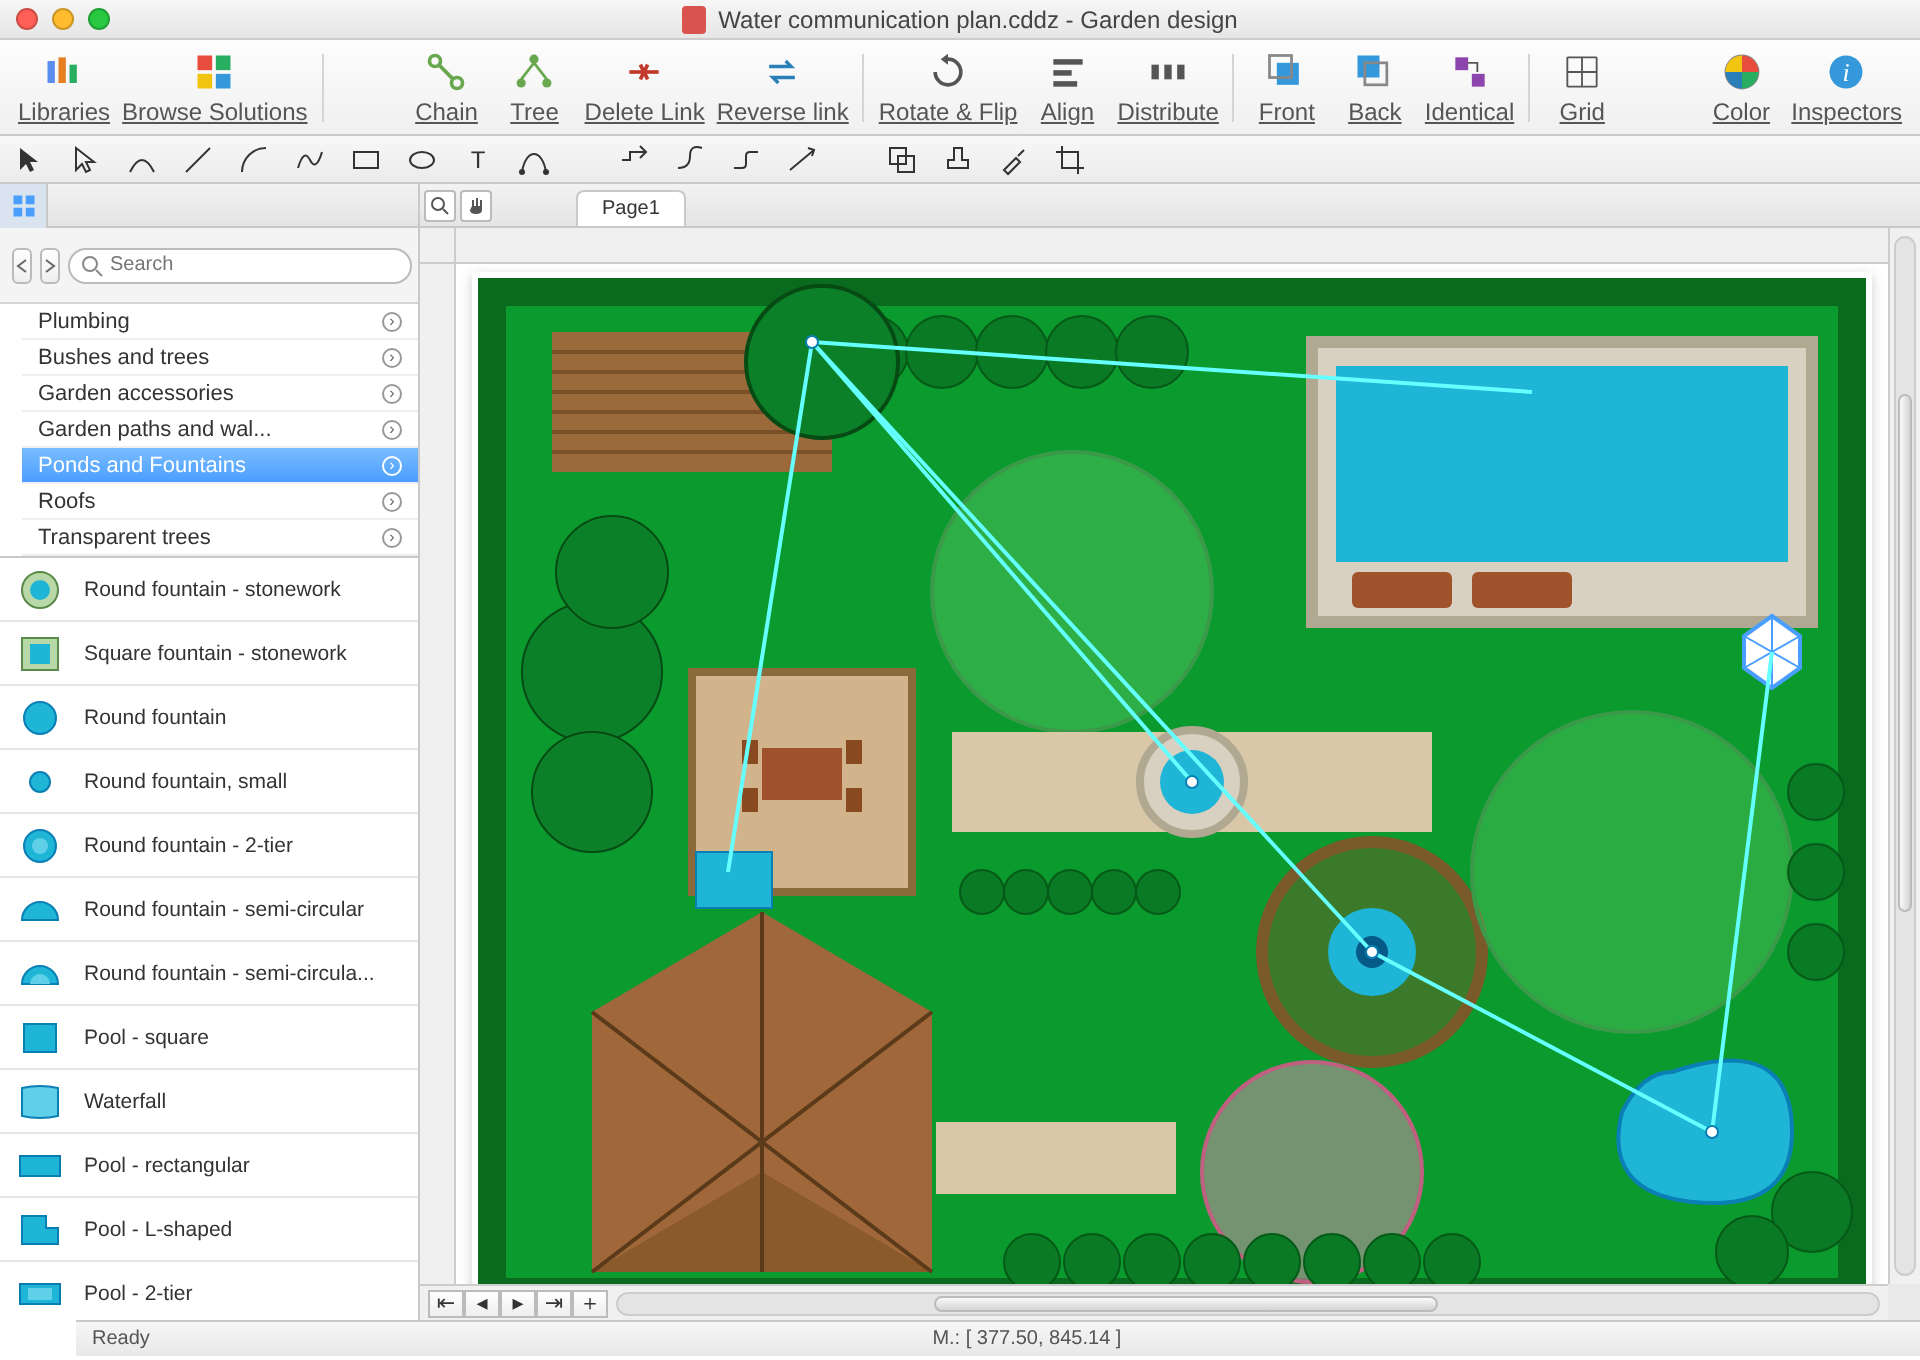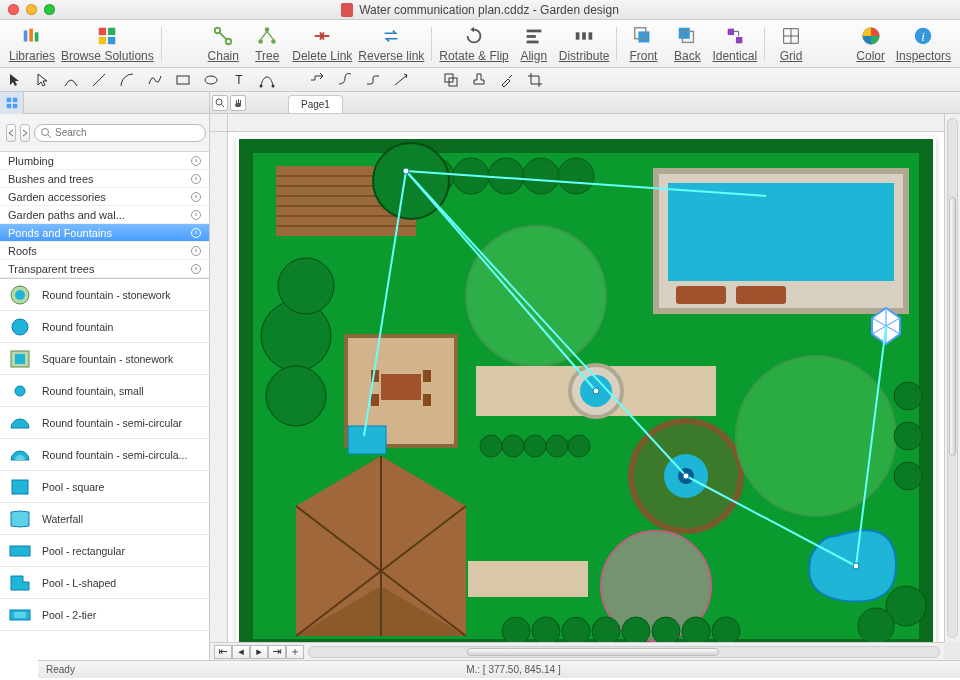--- a/index.html
+++ b/index.html
@@ -34,21 +34,21 @@
 .sidebar { width: 210px; background: #f4f4f4; border-right: 1px solid #c9c9c9; display: flex; flex-direction: column; }
 .sidebar-top-tabs { height: 22px; background: linear-gradient(#f2f2f2,#e4e4e4); border-bottom: 1px solid #c9c9c9; display: flex; align-items: center; }
 .tab-icon { width: 24px; height: 22px; display: flex; align-items: center; justify-content: center; border-right: 1px solid #c9c9c9; background: #d9e4f0; cursor: pointer; }
 .lib-search { height: 38px; display: flex; align-items: center; padding: 3px 6px; border-bottom: 1px solid #d5d5d5; gap: 4px; }
 .lib-search .navbtn { width: 16px; height: 18px; border: 1px solid #bbb; background: linear-gradient(#fff,#eee); border-radius: 3px; display:flex; align-items:center; justify-content:center; cursor:pointer;}
 .lib-search input { flex: 1; height: 18px; border: 1px solid #bbb; border-radius: 9px; padding: 0 18px 0 20px; font-size: 10px; color: #888; }
 .lib-search .search-wrap { flex: 1; position: relative; }
 .lib-search .search-wrap .mag { position: absolute; left: 6px; top: 3px; }
 
 .cat-list { background: #fff; border-bottom: 1px solid #c9c9c9; }
-.cat { height: 18px; display: flex; align-items: center; justify-content: space-between; padding: 0 8px; font-size: 11px; border-bottom: 1px solid #eee; cursor: pointer; }
+.cat { height: 18px; display: flex; align-items: center; justify-content: space-between; padding: 0 8px; font-size: 11px; border-bottom: 1px solid #eee; cursor: pointer; margin-left: 11px; }
 .cat.selected { background: linear-gradient(#7abcff,#4a9eff); color: #fff; }
 .cat .cat-ind { width: 10px; height: 10px; border-radius: 50%; border: 1px solid #999; display: flex; align-items: center; justify-content: center; font-size: 8px; color: #666; }
 .cat.selected .cat-ind { border-color: #fff; color: #fff; }
 
 .stencils { flex: 1; overflow-y: auto; background: #fff; }
 .stencil { height: 32px; display: flex; align-items: center; padding: 0 6px; border-bottom: 1px solid #e6e6e6; cursor: pointer; gap: 8px; }
 .stencil .thumb { width: 28px; height: 24px; display: flex; align-items: center; justify-content: center; }
 .stencil span { font-size: 10.5px; color: #333; }
 
 
@@ -434,41 +434,50 @@
             <svg width="26" height="22" viewBox="0 0 26 22">
               <circle cx="13" cy="11" r="9" fill="#b8d8a8" stroke="#5a8a4a"></circle>
               <circle cx="13" cy="11" r="5" fill="#1fb5d6"></circle>
             </svg>
           </div>
           <span>Round fountain - stonework</span>
         </div>
       <div class="stencil">
           <div class="thumb">
             <svg width="26" height="22" viewBox="0 0 26 22">
-              <circle cx="13" cy="11" r="8" fill="#1fb5d6" stroke="#0a7fb5"></circle>
-            </svg>
-          </div>
-          <span>Round fountain</span>
-        </div>
-      <div class="stencil">
-          <div class="thumb">
-            <svg width="26" height="22" viewBox="0 0 26 22">
               <rect x="4" y="3" width="18" height="16" fill="#b8d8a8" stroke="#5a8a4a"></rect>
               <rect x="8" y="6" width="10" height="10" fill="#1fb5d6"></rect>
             </svg>
           </div>
           <span>Square fountain - stonework</span>
         </div>
       <div class="stencil">
           <div class="thumb">
             <svg width="26" height="22" viewBox="0 0 26 22">
+              <circle cx="13" cy="11" r="8" fill="#1fb5d6" stroke="#0a7fb5"></circle>
+            </svg>
+          </div>
+          <span>Round fountain</span>
+        </div>
+      <div class="stencil">
+          <div class="thumb">
+            <svg width="26" height="22" viewBox="0 0 26 22">
               <circle cx="13" cy="11" r="5" fill="#1fb5d6" stroke="#0a7fb5"></circle>
             </svg>
           </div>
           <span>Round fountain, small</span>
+        </div>
+      <div class="stencil">
+          <div class="thumb">
+            <svg width="26" height="22" viewBox="0 0 26 22">
+              <circle cx="13" cy="11" r="8" fill="#1fb5d6" stroke="#0a7fb5"></circle>
+              <circle cx="13" cy="11" r="4" fill="#5fd0e8"></circle>
+            </svg>
+          </div>
+          <span>Round fountain - 2-tier</span>
         </div>
       <div class="stencil">
           <div class="thumb">
             <svg width="26" height="22" viewBox="0 0 26 22">
               <path d="M4 16 A9 9 0 0 1 22 16 Z" fill="#1fb5d6" stroke="#0a7fb5"></path>
             </svg>
           </div>
           <span>Round fountain - semi-circular</span>
         </div>
       <div class="stencil">

